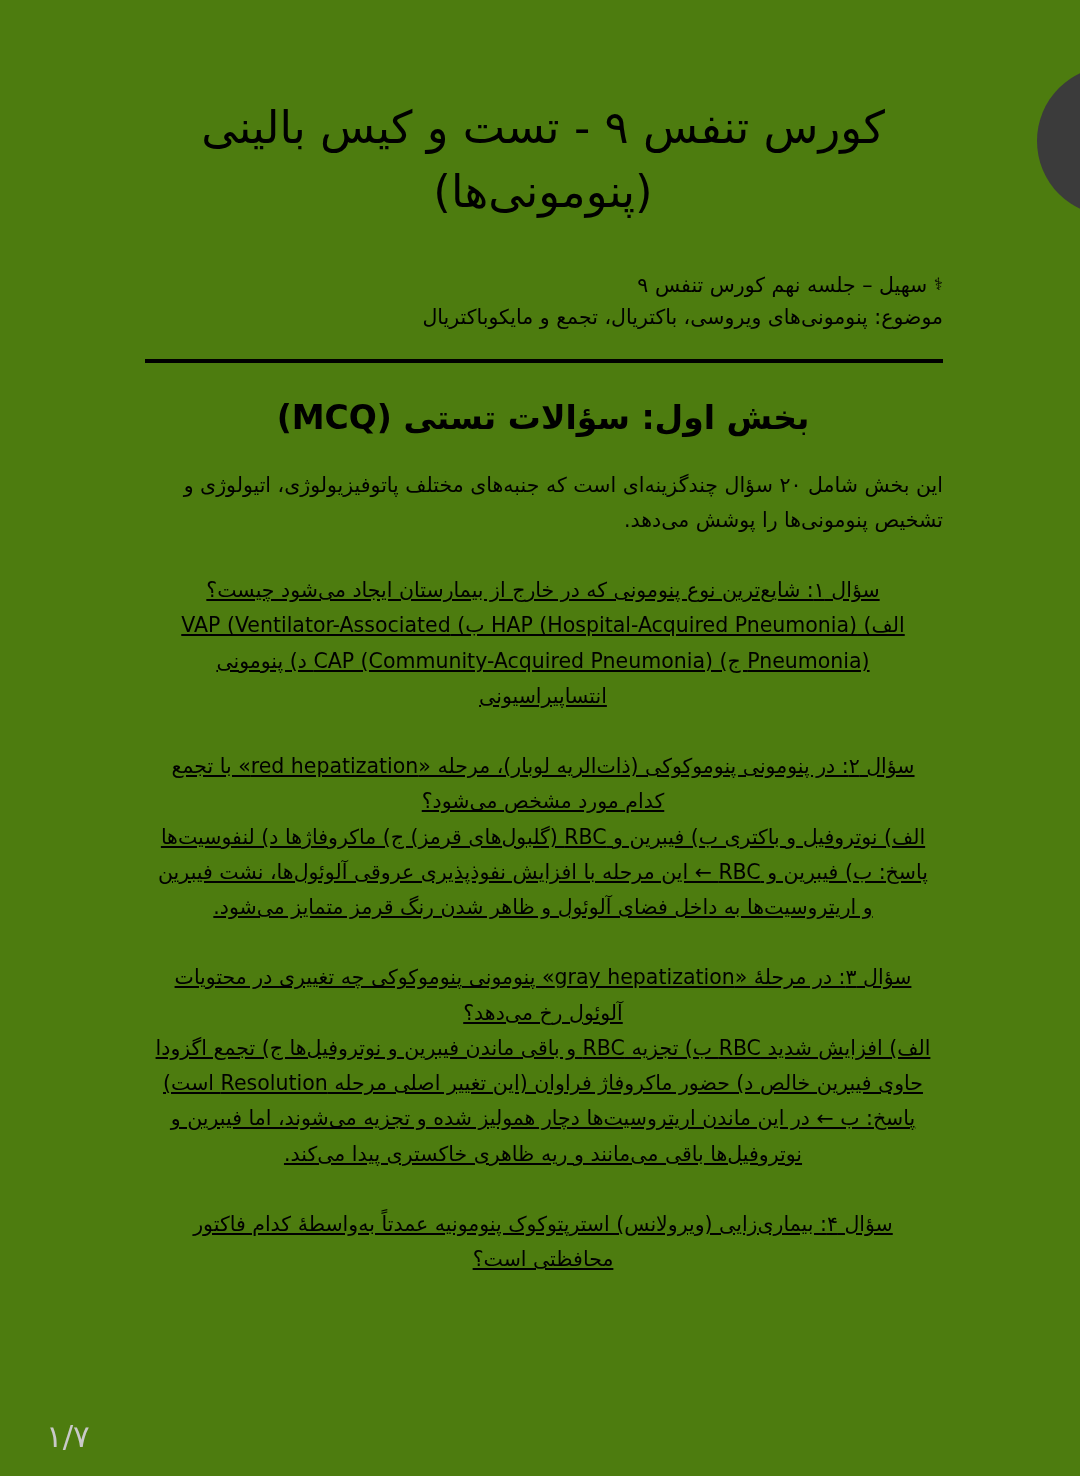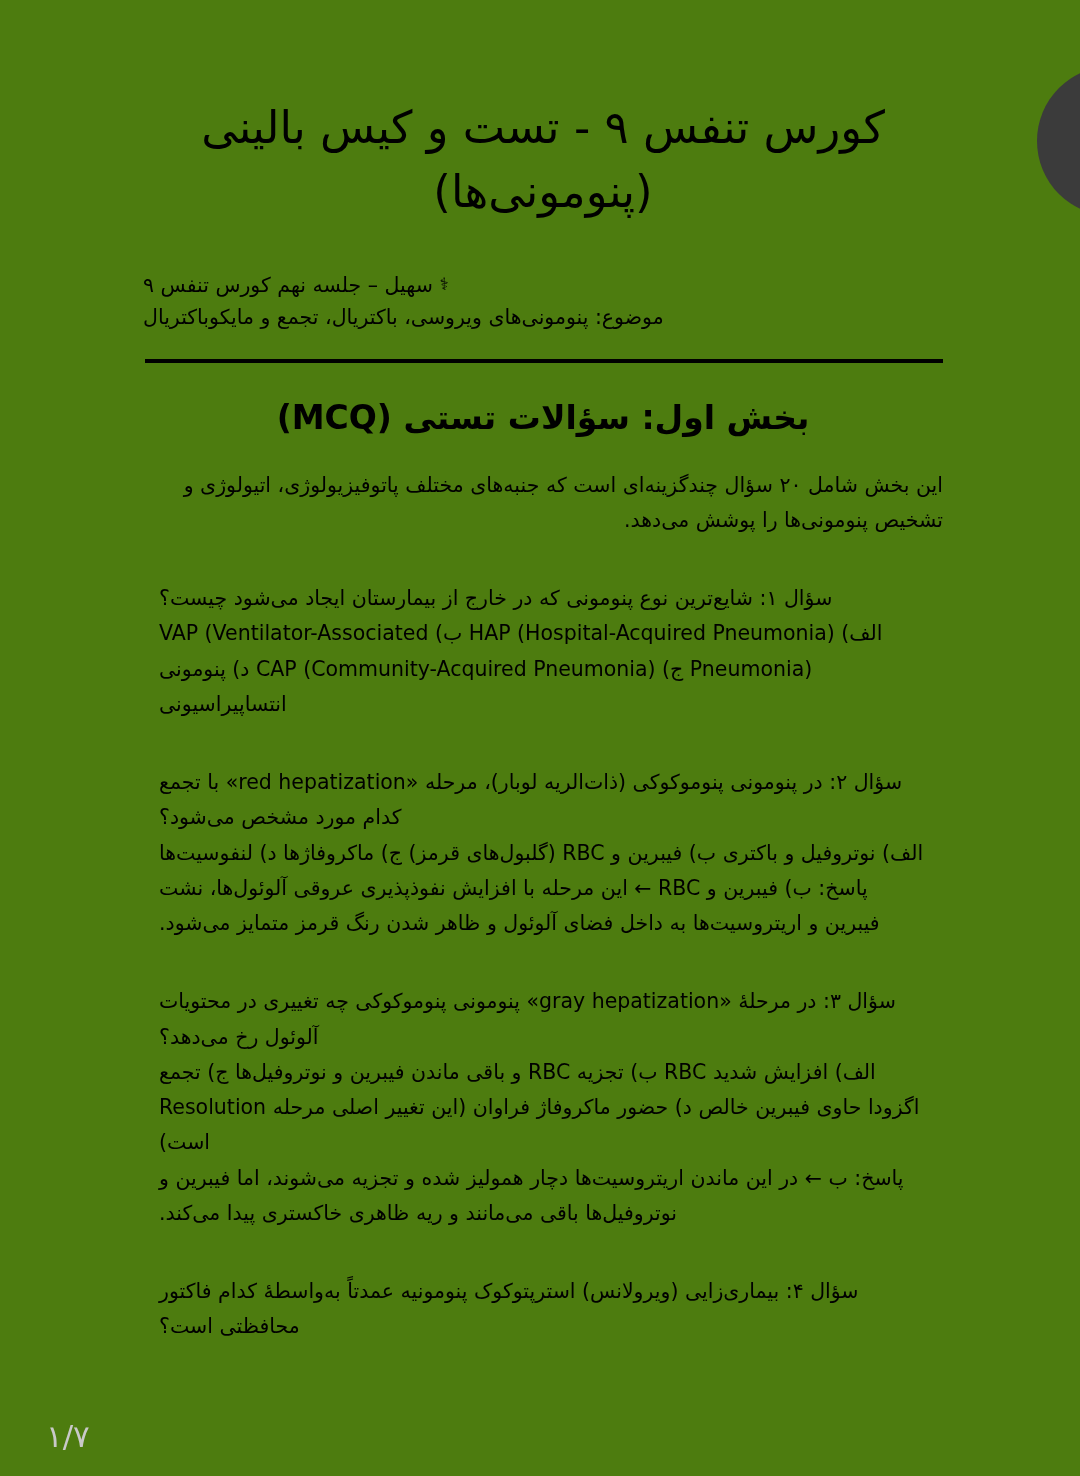--- a/index.html
+++ b/index.html
@@ -52,21 +52,21 @@
     line-height: 1.42;
     font-weight: 400;
     text-align: center;
     letter-spacing: 0;
     color: #000000;
   }
 
   .meta-block {
     margin: 0;
     padding-top: 46px;
-    text-align: left;
+    text-align: right;
     font-size: 20.5px;
     line-height: 1.55;
     color: #000000;
   }
 
   .meta-line {
     display: block;
   }
 
   .dagger {
@@ -95,26 +95,27 @@
   .intro-para {
     margin: 0;
     padding-top: 26px;
     font-size: 20.5px;
     line-height: 1.72;
     text-align: right;
     color: #000000;
   }
 
   .qa-block {
-    margin: 16px;
+    margin: 8px;
     padding-top: 27px;
     font-size: 20.5px;
     line-height: 1.72;
-    text-align: left;
+    text-align: center;
     color: #000000;
+    text-decoration: underline;
   }
 
   .qa-line {
     display: block;
   }
 
   .page-number {
     position: absolute;
     left: 46px;
     bottom: 22px;

